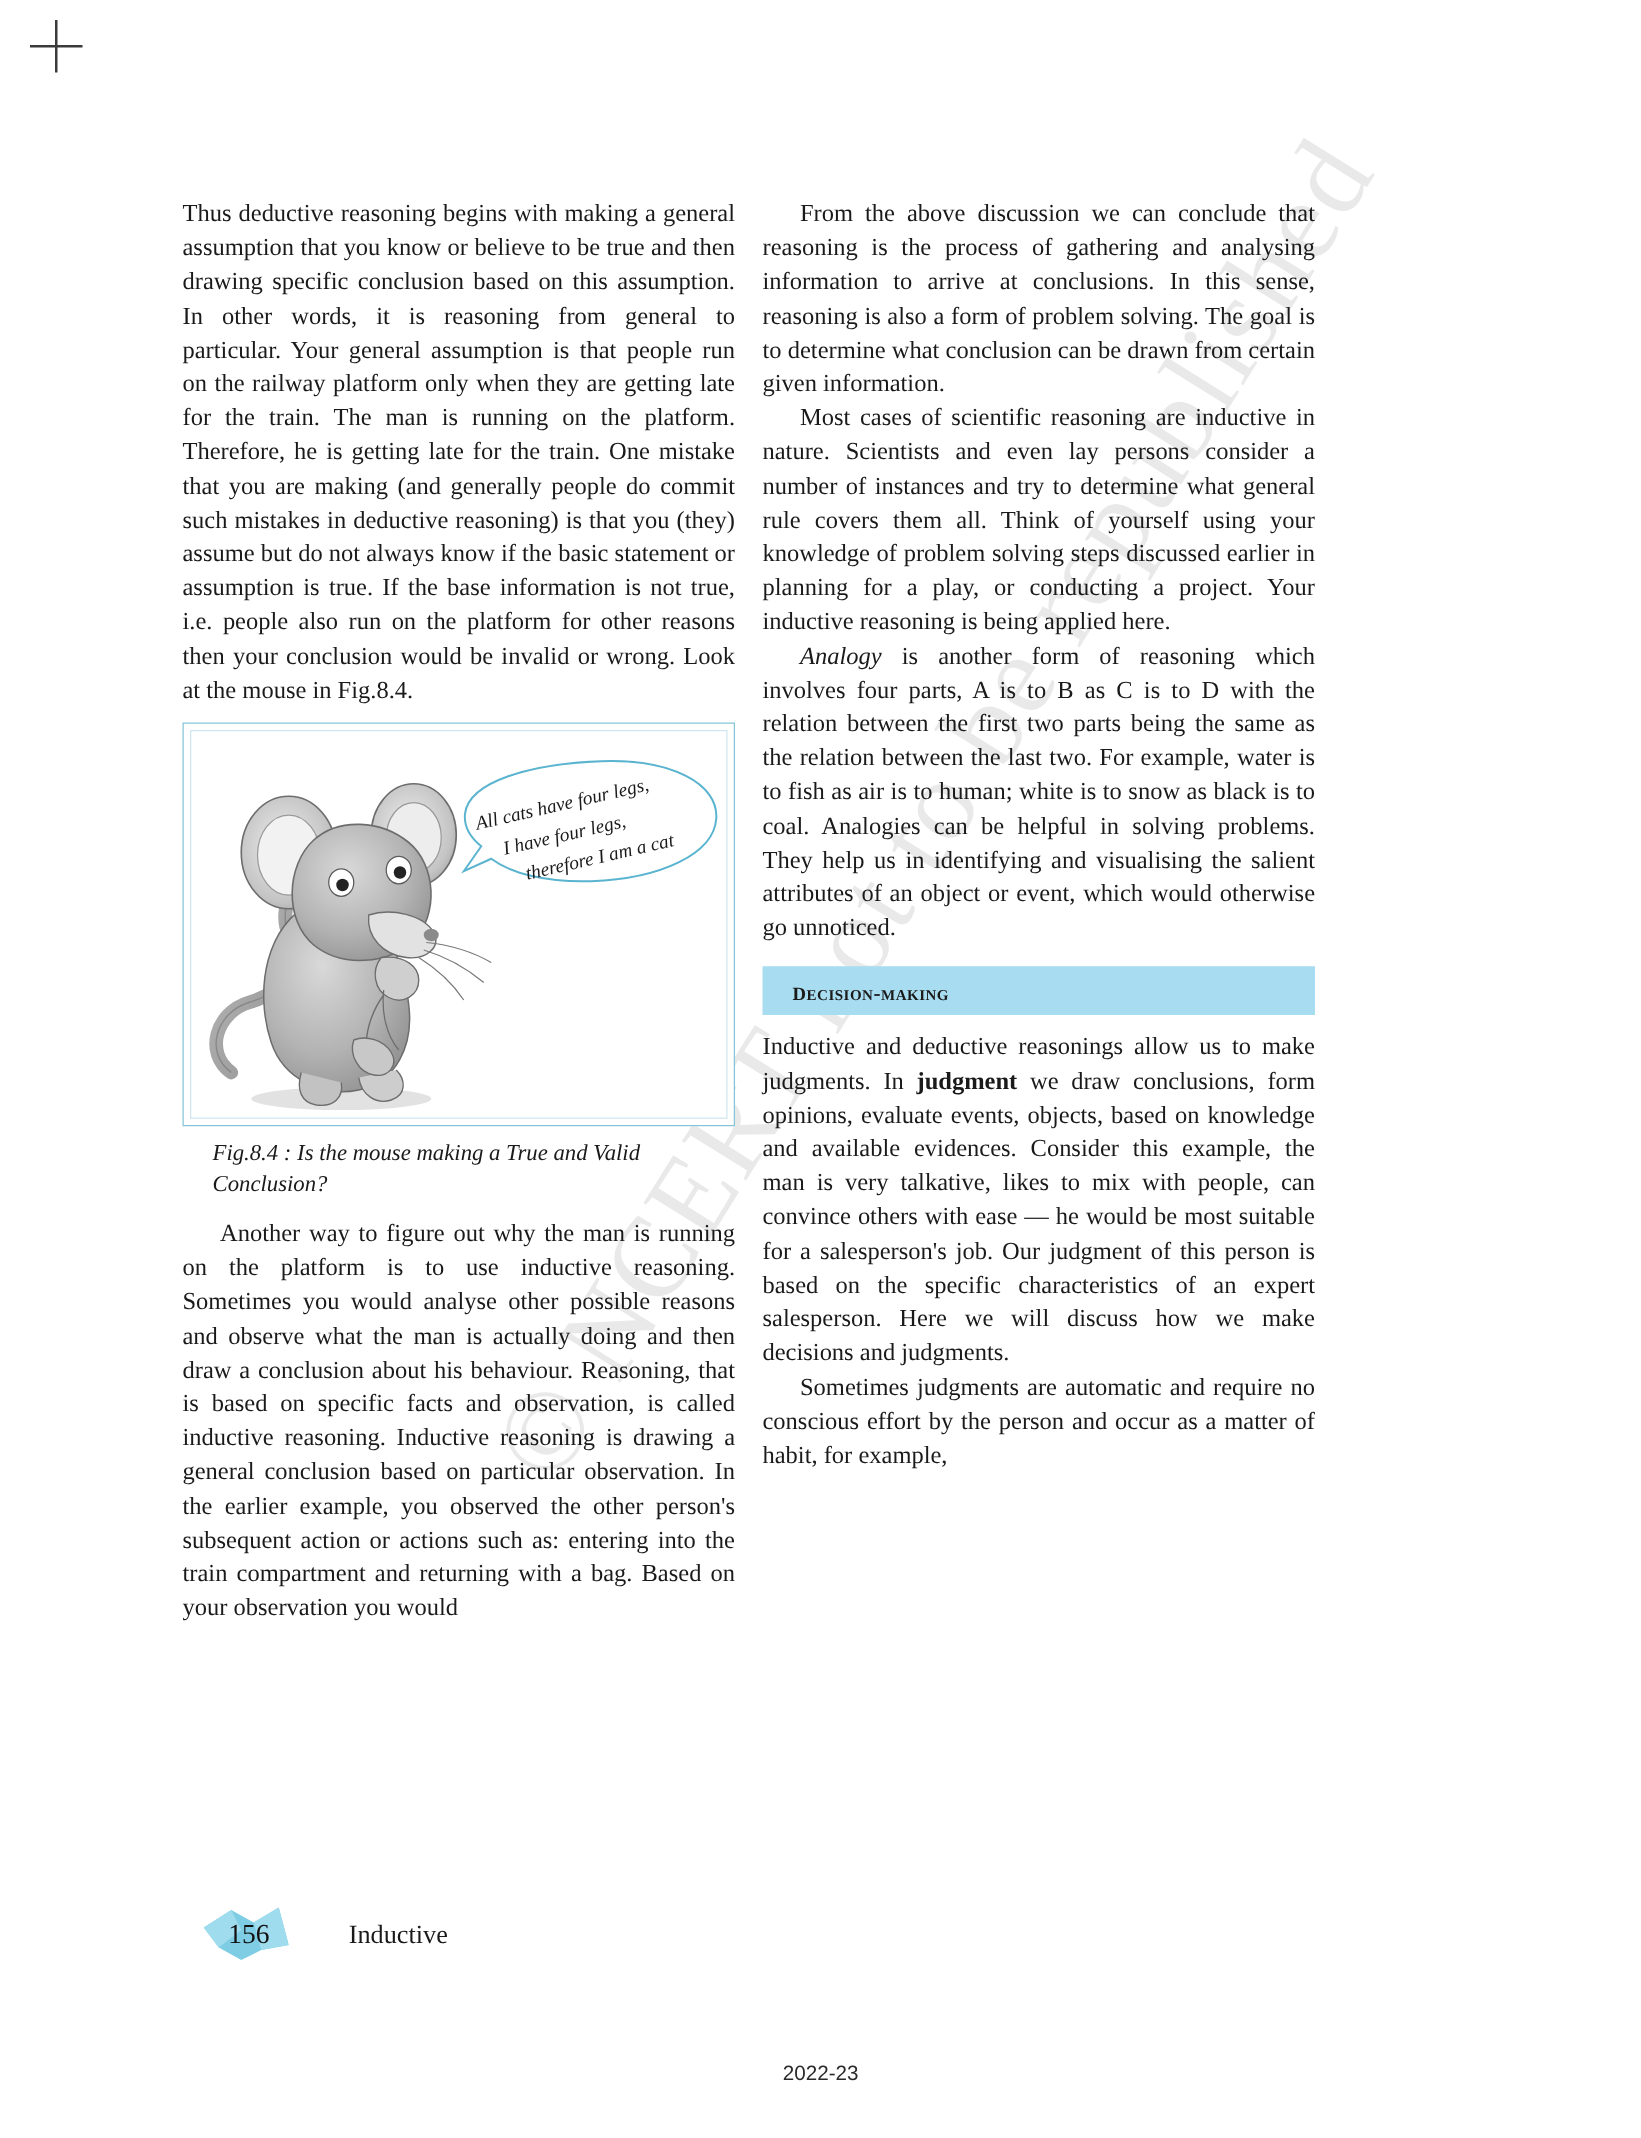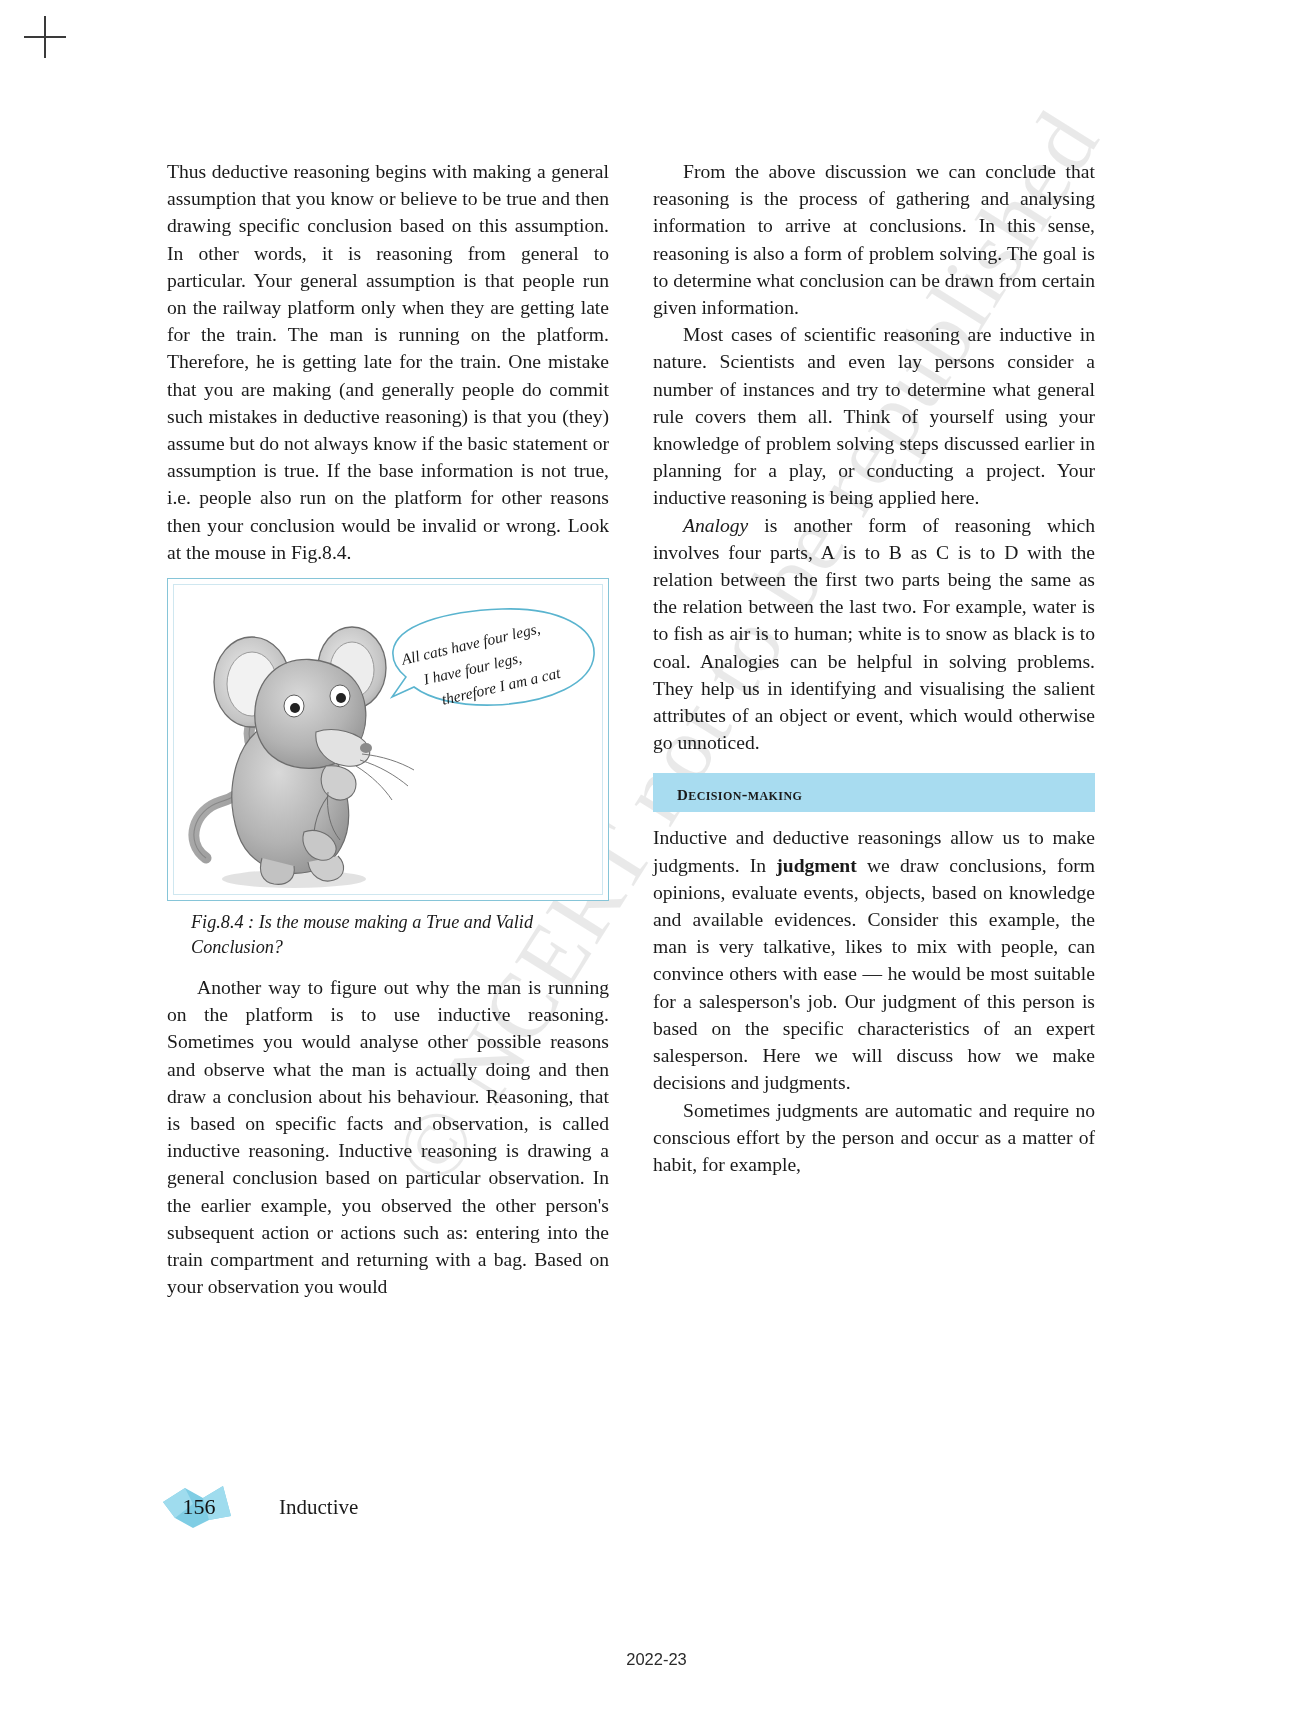--- a/index.html
+++ b/index.html
@@ -59,25 +59,25 @@
   
   .page {
     position: absolute;
     left: 0; top: 0;
     width: 1313px; height: 1710px;
     z-index: 10;
   }
 
   .columns {
     position: absolute;
-    left: 167px;
+    left: 146px;
     top: 158px;
     width: 912px;
     display: flex;
-    gap: 44px;
+    gap: 22px;
   }
   .col {
     width: 442px;
   }
 
   p.body {
     margin: 0;
     font-size: 19.6px;
     line-height: 27.2px;
     text-align: justify;
@@ -166,21 +166,21 @@
     padding-left: 24px;
     font-variant: small-caps;
     text-transform: lowercase;
   }
   .section-header .label::first-letter { font-size: 22px; }
 
   
   .page-footer {
     position: absolute;
     left: 163px;
-    top: 1486px;
+    top: 1526px;
     display: flex;
     align-items: center;
   }
   .page-num-badge {
     position: relative;
     width: 68px;
     height: 42px;
   }
   .page-num-badge svg { position: absolute; left: 0; top: 0; }
   .page-num-badge .num {

